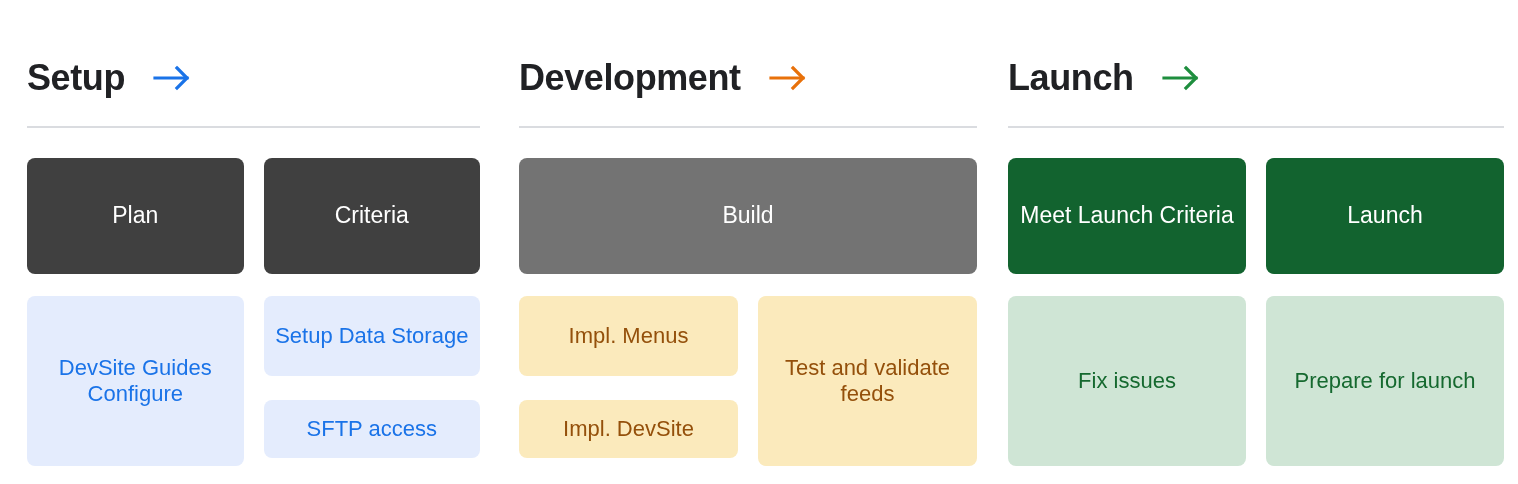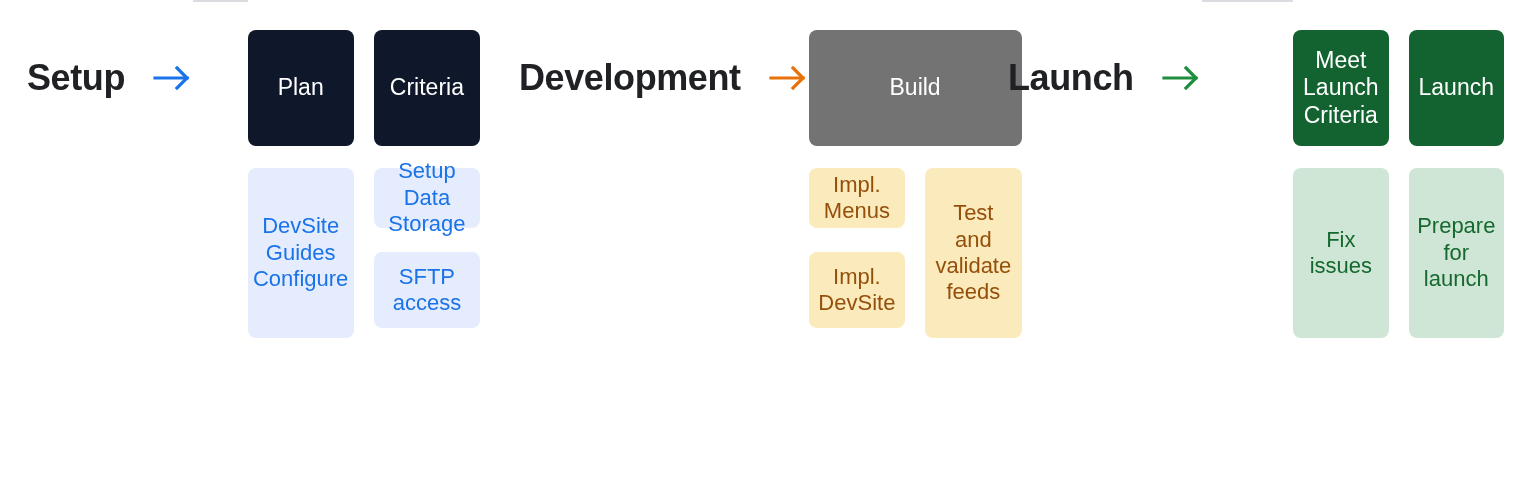--- a/index.html
+++ b/index.html
@@ -17,21 +17,21 @@
     position: relative;
     width: 1518px;
     height: 484px;
     display: flex;
     box-sizing: border-box;
     padding: 0;
   }
   .column {
     box-sizing: border-box;
     display: flex;
-    flex-direction: row;
+    flex-direction: column;
   }
   .col-setup       { width: 497px; padding-left: 27px; padding-right: 17px; }
   .col-development { width: 497px; padding-left: 22px; padding-right: 17px; }
   .col-launch      { width: 524px; padding-left: 14px; padding-right: 14px; }
 
   .col-header {
     display: flex;
     align-items: center;
     height: 126px;
     box-sizing: border-box;
@@ -100,25 +100,25 @@
     font-weight: 400;
     color: #ffffff;
     flex: 1;
   }
   .card-secondary {
     font-size: 22px;
     font-weight: 400;
     flex: 1;
   }
   .card-secondary.split { flex: none; }
-  .split-tall  { height: 60px; }
-  .split-short { height: 76px; }
+  .split-tall  { height: 80px; }
+  .split-short { height: 58px; }
 
   
-  .bg-blue        { background: #0f172a; }
+  .bg-blue        { background: #404040; }
   .bg-blue-light  { background: #e4ecfd; }
   .fg-blue        { color: #1a73e8; }
 
   .bg-orange       { background: #737373; }
   .bg-orange-light { background: #fbeabc; }
   .fg-orange       { color: #94500b; }
 
   .bg-green        { background: #12632f; }
   .bg-green-light  { background: #cfe5d5; }
   .fg-green        { color: #15692f; }

